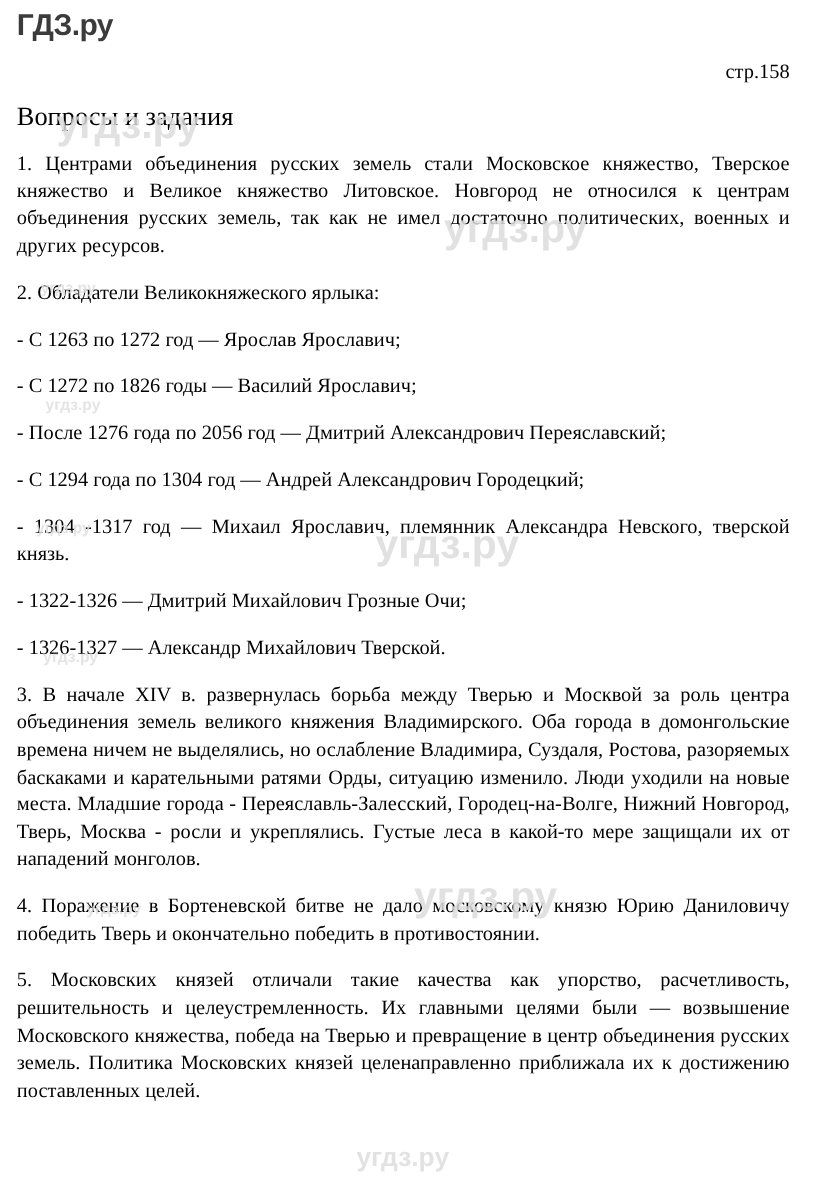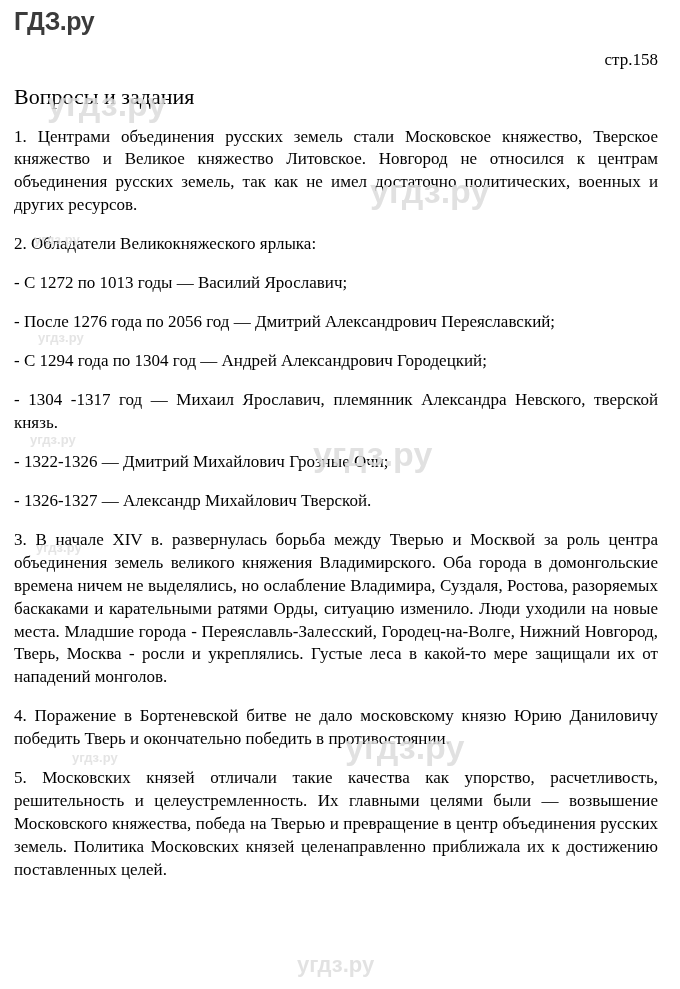--- a/index.html
+++ b/index.html
@@ -93,21 +93,22 @@
 <div class="page">
 
   <div class="logo">ГДЗ.ру</div>
 
   <div class="page-ref">стр.158</div>
 
   <div class="section-title">Вопросы и задания</div>
 
   <p class="para">1. Центрами объединения русских земель стали Московское княжество, Тверское княжество и Великое княжество Литовское. Новгород не относился к центрам объединения русских земель, так как не имел достаточно политических, военных и других ресурсов.</p>
   <p class="item">2. Обладатели Великокняжеского ярлыка:</p>
-  <p class="item">- С 1272 по 1013 годы — Василий Ярославич;</p>
+  <p class="item">- С 1263 по 1272 год — Ярослав Ярославич;</p>
+  <p class="item">- С 1272 по 1826 годы — Василий Ярославич;</p>
   <p class="item">- После 1276 года по 2056 год — Дмитрий Александрович Переяславский;</p>
   <p class="item">- С 1294 года по 1304 год — Андрей Александрович Городецкий;</p>
   <p class="para">- 1304 -1317 год — Михаил Ярославич, племянник Александра Невского, тверской князь.</p>
   <p class="item">- 1322-1326 — Дмитрий Михайлович Грозные Очи;</p>
   <p class="item">- 1326-1327 — Александр Михайлович Тверской.</p>
   <p class="para">3. В начале XIV в. развернулась борьба между Тверью и Москвой за роль центра объединения земель великого княжения Владимирского. Оба города в домонгольские времена ничем не выделялись, но ослабление Владимира, Суздаля, Ростова, разоряемых баскаками и карательными ратями Орды, ситуацию изменило. Люди уходили на новые места. Младшие города - Переяславль-Залесский, Городец-на-Волге, Нижний Новгород, Тверь, Москва - росли и укреплялись. Густые леса в какой-то мере защищали их от нападений монголов.</p>
   <p class="para">4. Поражение в Бортеневской битве не дало московскому князю Юрию Даниловичу победить Тверь и окончательно победить в противостоянии.</p>
   <p class="para">5. Московских князей отличали такие качества как упорство, расчетливость, решительность и целеустремленность. Их главными целями были — возвышение Московского княжества, победа на Тверью и превращение в центр объединения русских земель. Политика Московских князей целенаправленно приближала их к достижению поставленных целей.</p>
 
   <div class="wm big wm-1">угдз.ру</div>

